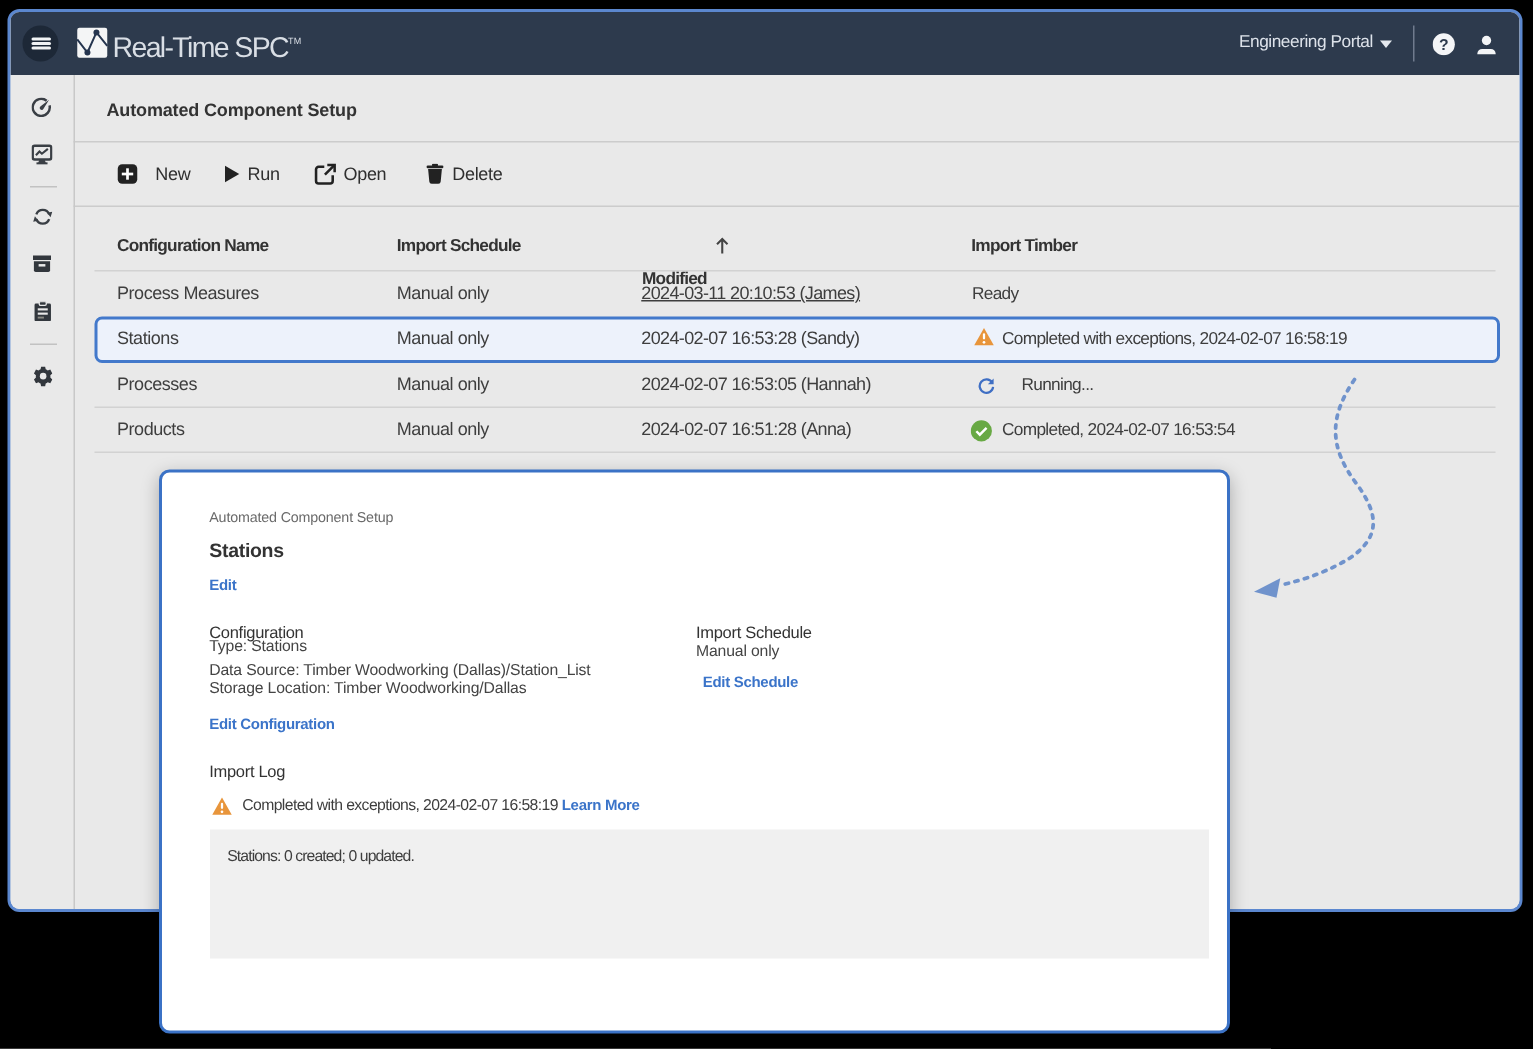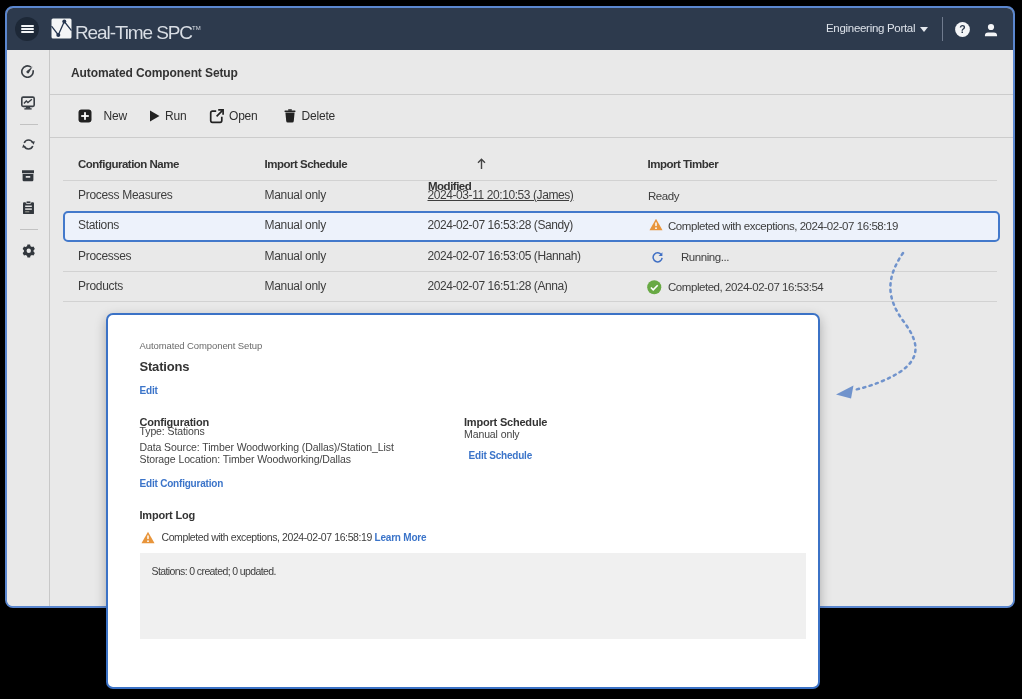--- a/index.html
+++ b/index.html
@@ -36,21 +36,21 @@
 .scell { font-size:11.5px; letter-spacing:-0.45px; }
 .dt { letter-spacing:-0.42px; }
 .tline { position:absolute; left:13.5px; width:934px; height:1px; background:#d2d2d2; }
 #selrow { left:14px; top:160.5px; width:936.5px; height:31px; background:#edf2fb; border:2px solid #4379cb; border-radius:5px; }
 
 
 #card { left:105.5px; top:313px; width:714.5px; height:376px; background:#fff; border:2.5px solid #3b72c6; border-radius:7px; box-shadow:0 4px 12px rgba(0,0,0,0.28); }
 #card .t { position:absolute; white-space:nowrap; }
 .blue { color:#3b74c9; font-weight:bold; font-size:10px; letter-spacing:-0.2px; line-height:13px; }
 .cbody { font-size:10.5px; color:#444; letter-spacing:-0.1px; line-height:13px; }
-.chead { font-size:11px; font-weight:bold; color:#333; letter-spacing:-0.2px; line-height:14px; }
+.chead { font-size:11px; font-weight:normal; color:#333; letter-spacing:-0.2px; line-height:14px; }
 #logbox { left:32px; top:237.5px; width:666px; height:86.5px; background:#f0f0f0; }
 .log { font-size:10.5px; color:#3e3e3e; letter-spacing:-0.6px; line-height:13px; }
 
 svg { display:block; }
 </style>
 </head>
 <body>
 
 <div class="abs" id="win">
   <div class="abs" id="topbar">

